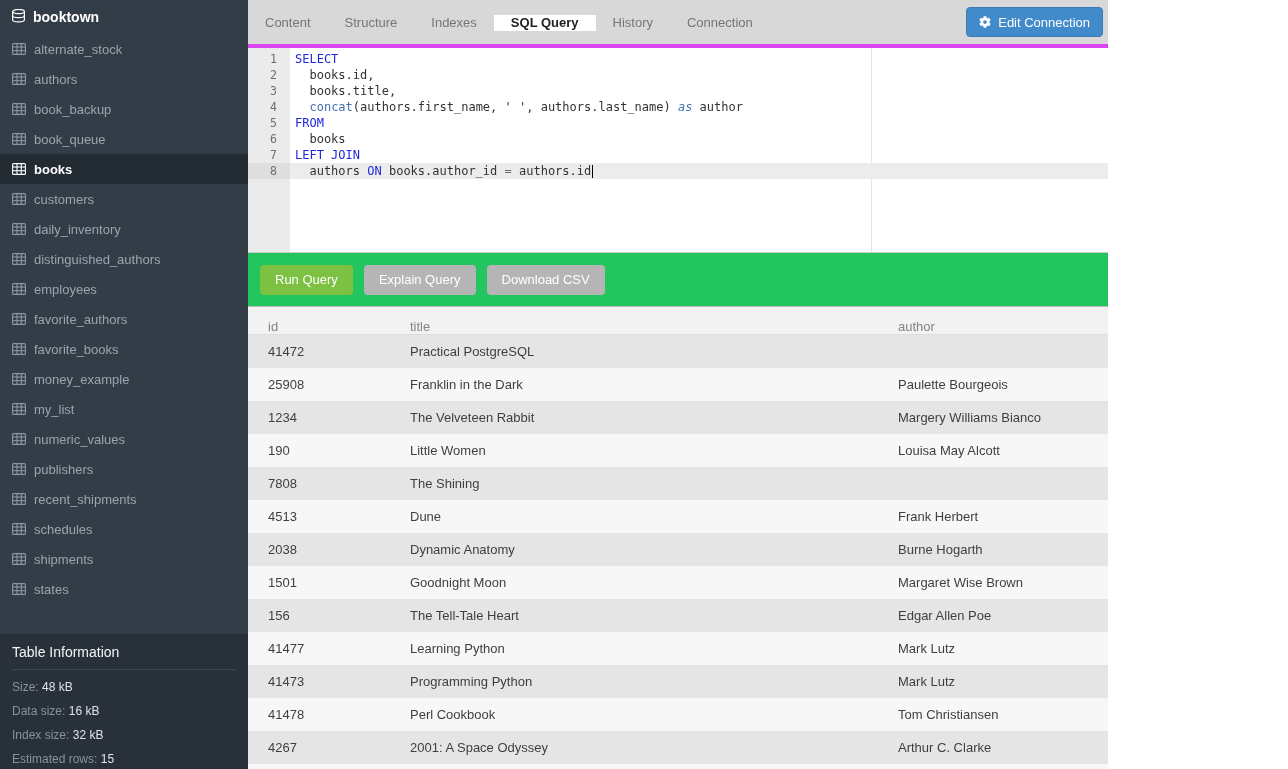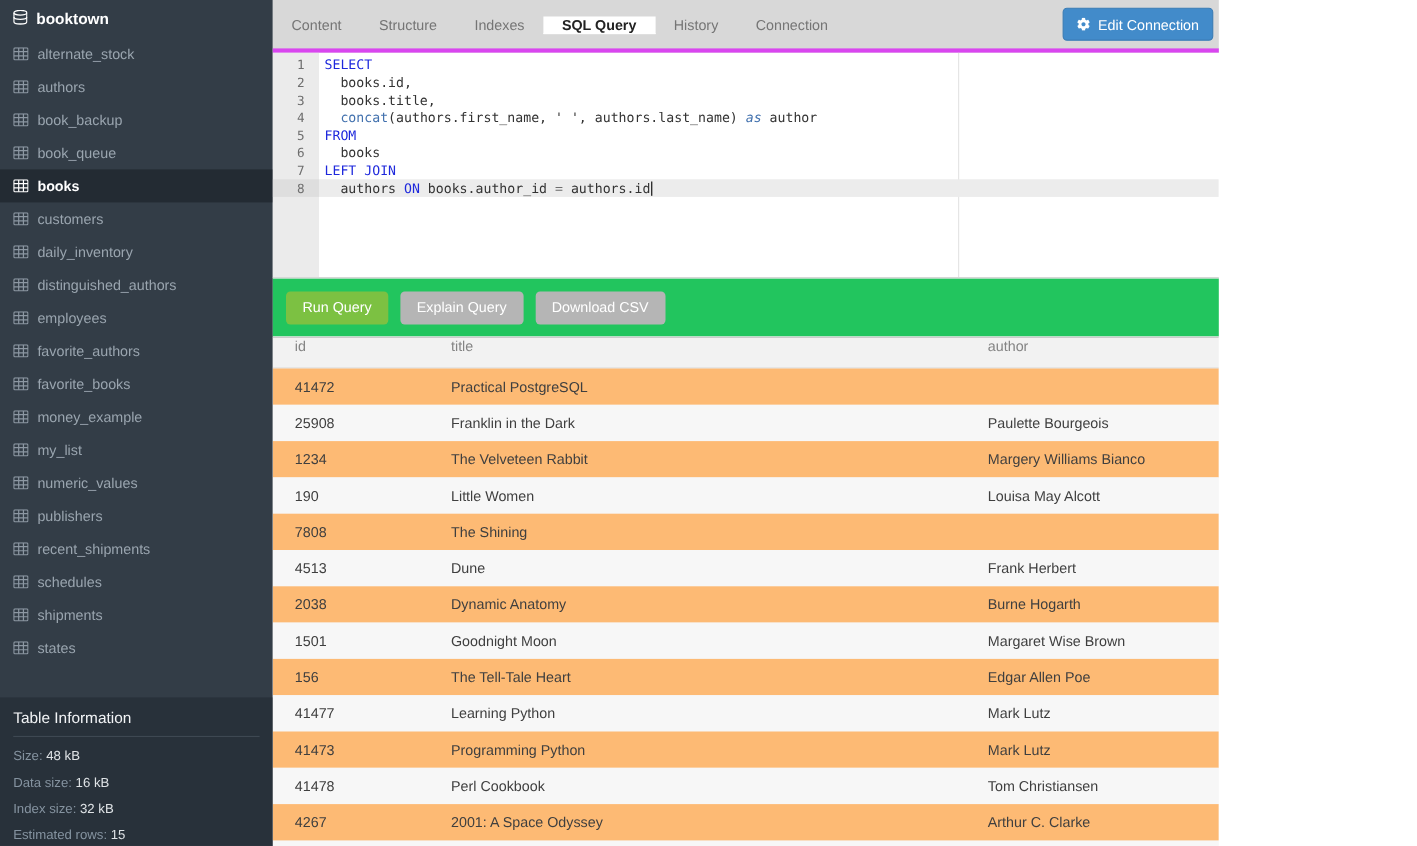--- a/index.html
+++ b/index.html
@@ -47,23 +47,23 @@
   .cursor { display:inline-block; width:1px; height:13px; background:#000; vertical-align:middle; margin-left:1px; }
 
   
   .btnbar { height:53px; background:#22c55e; display:flex; align-items:center; padding-left:12px; gap:11px; }
   .btn { height:30px; padding:0 15px; border-radius:4px; border:none; font-size:13px; color:#fff; font-family:"Liberation Sans", sans-serif; cursor:pointer; }
   .btn.green { background:#7cc142; }
   .btn.gray { background:#b5b5b5; }
 
   
   .results { flex:1; background:#f7f7f7; overflow:hidden; display:flex; flex-direction:column; }
-  .thead { height:29px; background:#f2f2f2; border-top:1px solid #bbb; border-bottom:1px solid #ddd; display:flex; align-items:flex-start; color:#848484; font-size:13px; }
+  .thead { height:29px; background:#f2f2f2; border-top:1px solid #bbb; border-bottom:1px solid #ddd; display:flex; align-items:flex-end; color:#848484; font-size:13px; }
   .tr { height:33px; display:flex; align-items:center; font-size:13px; color:#3f3f3f; cursor:default; }
-  .tr.even { background:#fdba74; }
+  .tr.even { background:#e5e5e5; }
   .tr.odd { background:#f7f7f7; }
   .c0 { width:142px; min-width:142px; padding-left:20px; }
   .c1 { width:488px; min-width:488px; padding-left:20px; }
   .c2 { flex:1; padding-left:20px; }
 </style>
 </head>
 <body>
 
 <div class="app">
 

